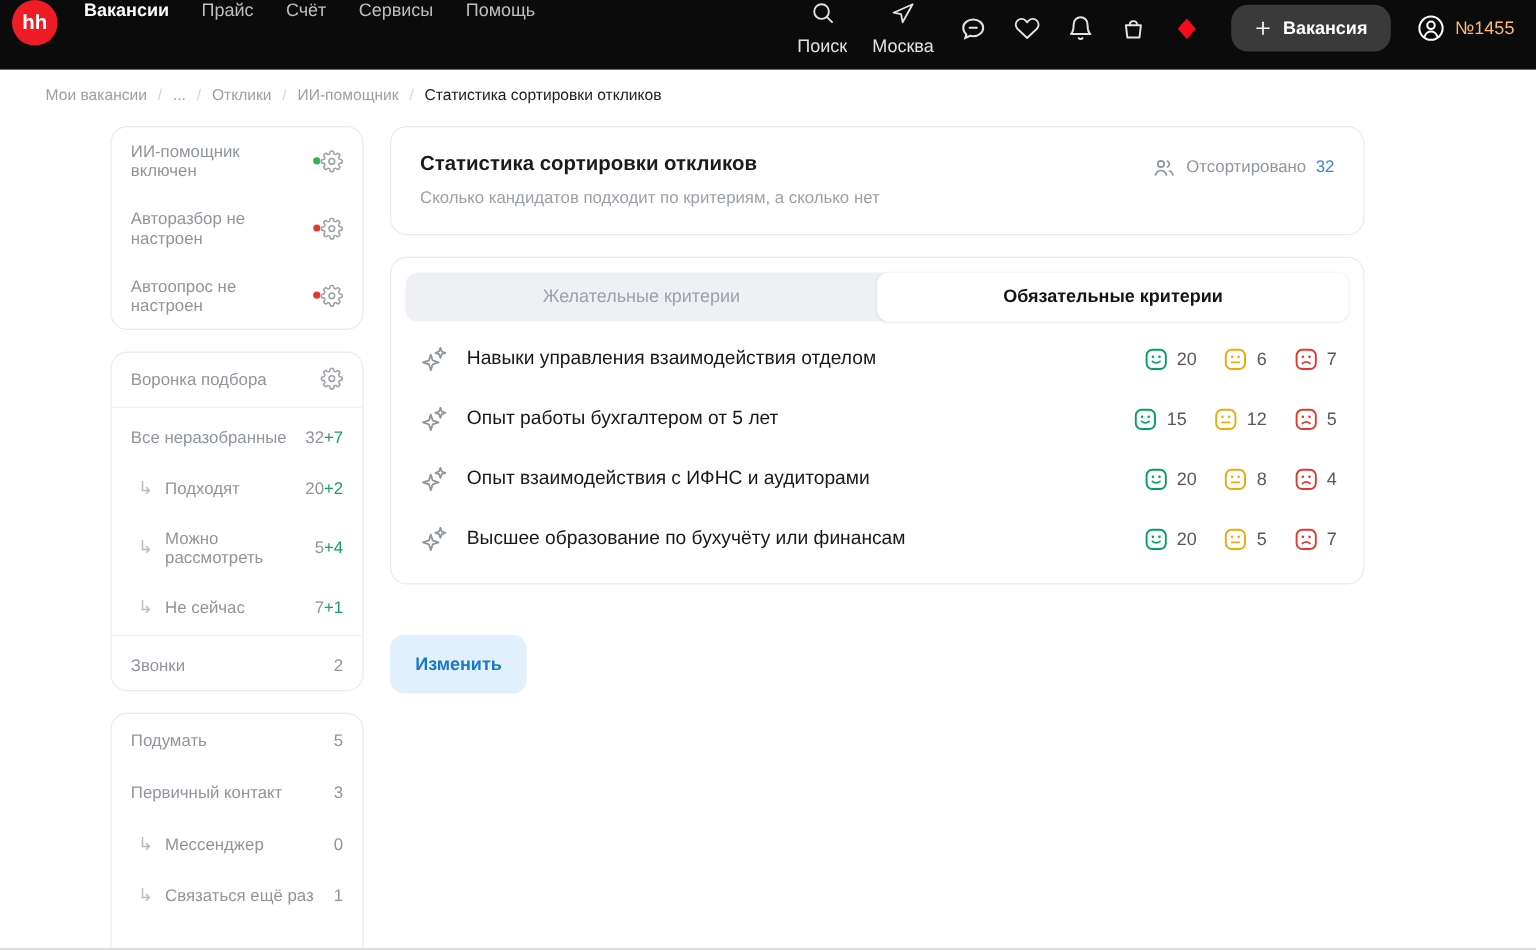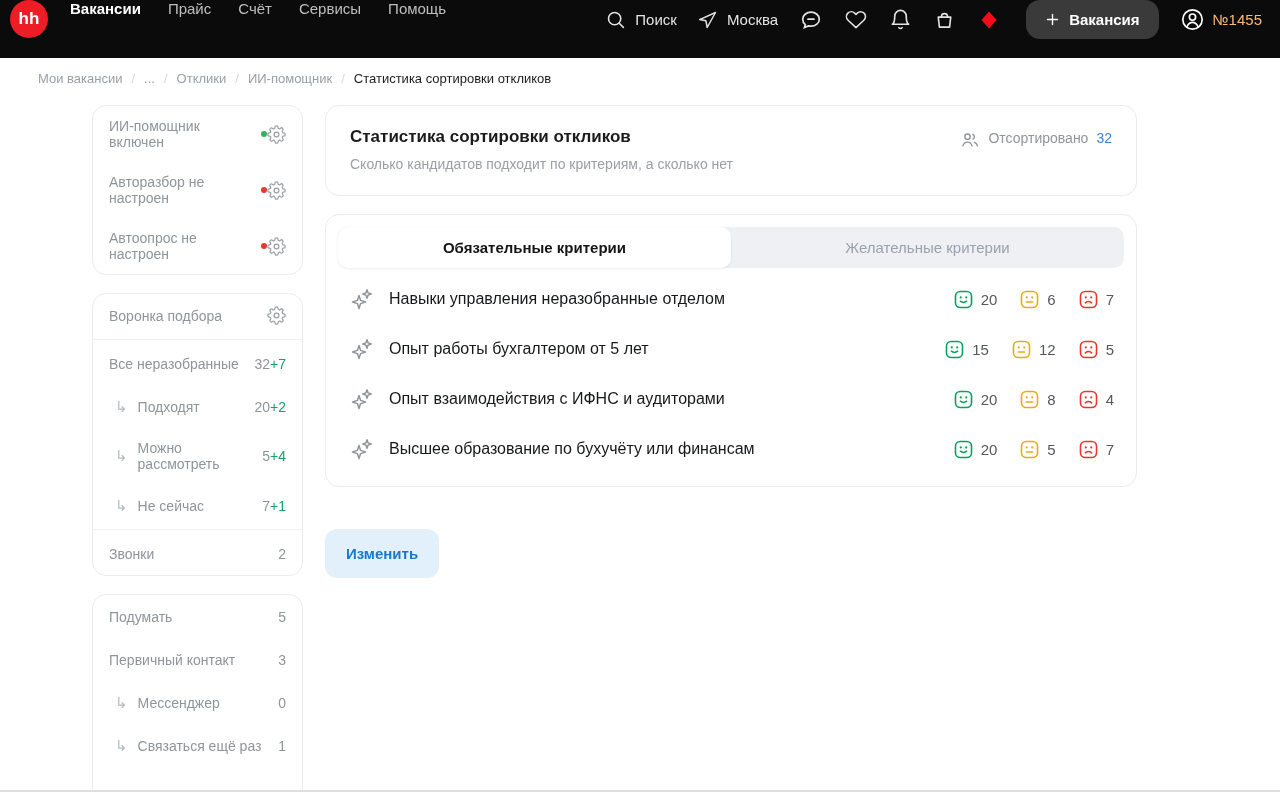--- a/index.html
+++ b/index.html
@@ -22,21 +22,21 @@
     width:38px; height:38px; border-radius:50%;
     background:#ee1c25; color:#fff;
     display:flex; align-items:center; justify-content:center;
     font-weight:bold; font-size:17px; flex:none;
     cursor:pointer;
   }
   .nav { display:flex; gap:27px; margin-left:22px; font-size:15px; }
   .nav-item { color:#bfbfbf; cursor:pointer; }
   .nav-item.active { color:#ffffff; font-weight:bold; }
   .topbar-right { margin-left:auto; display:flex; align-items:center; gap:21px; }
-  .tb-group { display:flex; align-items:center; gap:9px; color:#e3e3e3; font-size:15px; cursor:pointer; }
+  .tb-group { display:flex; align-items:center; gap:9px; color:#e3e3e3; font-size:15px; cursor:pointer;flex-direction:column; }
   .tb-icon { color:#e3e3e3; }
   .add-vacancy-btn {
     display:flex; align-items:center; gap:9px;
     background:#3a3a3a; color:#fff; border:none;
     font-size:15px; font-weight:bold;
     padding:11px 19px; border-radius:14px; cursor:pointer;
     font-family:inherit; margin-left:4px;
   }
   .profile { display:flex; align-items:center; gap:8px; color:#fdba74; font-size:15px; cursor:pointer; }
 
@@ -313,33 +313,33 @@
               <path d="M17.5 14.8c1.9.8 3 2.2 3.4 4.2"></path>
             </svg>
         </span>
         <span>Отсортировано</span>
         <span class="sorted-count">32</span>
       </div>
     </div>
 
     <div class="card criteria-card">
       <div class="tabs">
+        <div class="tab">Желательные критерии</div>
         <div class="tab active">Обязательные критерии</div>
-        <div class="tab">Желательные критерии</div>
       </div>
       <div class="criteria-list">
 
         <div class="criteria-row">
           <span class="sparkles">
             <svg width="24" height="24" viewBox="0 0 24 24" fill="none" stroke="currentColor" stroke-width="1.5" stroke-linejoin="round">
                 <path d="M9 8.5 10.6 13.4 15.5 15 10.6 16.6 9 21.5 7.4 16.6 2.5 15 7.4 13.4 9 8.5z"></path>
                 <path d="M17 2.8 18.1 5.9 21.2 7 18.1 8.1 17 11.2 15.9 8.1 12.8 7 15.9 5.9 17 2.8z"></path>
               </svg>
           </span>
-          <span class="criteria-label">Навыки управления неразобранные отделом</span>
+          <span class="criteria-label">Навыки управления взаимодействия отделом</span>
           <span class="counts">
             <span class="count-group">
               <span>
                   <svg width="19" height="19" viewBox="0 0 18 18" fill="none">
                     <rect x="1.4" y="1.4" width="15.2" height="15.2" rx="4.6" stroke="#00a35c" stroke-width="1.5"></rect>
                     <circle cx="6.4" cy="7" r="1" fill="#00a35c"></circle>
                     <circle cx="11.6" cy="7" r="1" fill="#00a35c"></circle>
                     <path d="M6 10.6q3 2.4 6 0" stroke="#00a35c" stroke-width="1.4" stroke-linecap="round"></path>
                   </svg>
                 </span>

